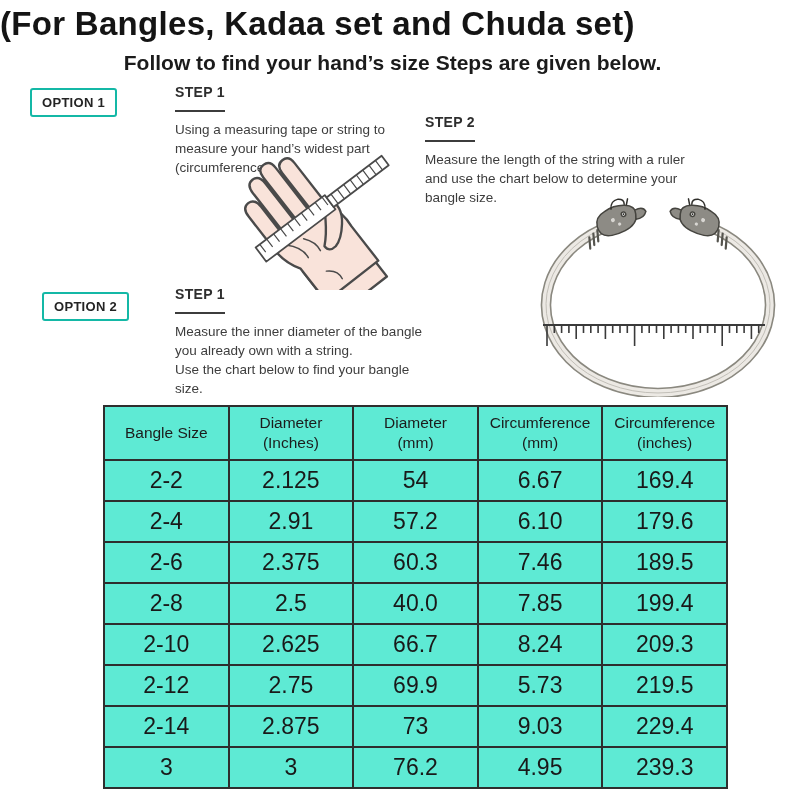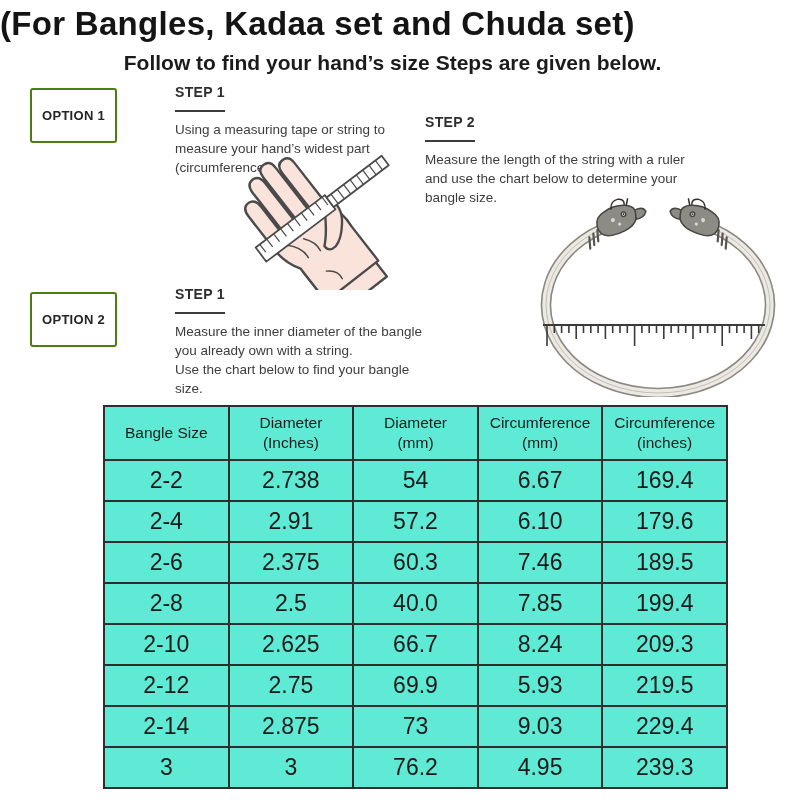--- a/index.html
+++ b/index.html
@@ -9,25 +9,25 @@
   }
   .title{
     position:absolute;top:5px;left:0;width:100%;text-align:left;
     font-size:33px;font-weight:600;color:#141414;letter-spacing:.3px;
   }
   .subtitle{
     position:absolute;top:51px;left:0;width:100%;text-align:center;
     font-size:21px;font-weight:600;color:#1b1b1b;
   }
   .opt-box{
-    position:absolute;border:2px solid #4d7c0f;border-radius:3px;background:#fff;
-    padding:18px 10px;font-size:13px;font-weight:bold;color:#242424;letter-spacing:.3px;
+    position:absolute;border:2px solid #14b8a6;border-radius:3px;background:#fff;
+    padding:5px 10px;font-size:13px;font-weight:bold;color:#242424;letter-spacing:.3px;
   }
   #opt1{left:30px;top:88px;}
-  #opt2{left:30px;top:292px;}
+  #opt2{left:42px;top:292px;}
   .step{position:absolute;}
   .step-heading{
     display:inline-block;font-size:14px;font-weight:bold;color:#2e2e2e;
     border-bottom:2px solid #3c3c3c;padding-bottom:10px;letter-spacing:.3px;
   }
   .step-text{
     margin-top:8px;font-size:13.5px;line-height:1.42;color:#3d3d3d;white-space:pre-line;
   }
   #step1a{left:175px;top:83px;width:340px;}
   #step2 {left:425px;top:113px;width:350px;}
@@ -155,21 +155,21 @@
 (mm)</th>
           <th>Circumference
 (mm)</th>
           <th>Circumference
 (inches)</th>
         </tr>
     </thead>
     <tbody>
         <tr>
           <td>2-2</td>
-          <td>2.738</td>
+          <td>2.125</td>
           <td>54</td>
           <td>6.67</td>
           <td>169.4</td>
         </tr>
         <tr>
           <td>2-4</td>
           <td>2.91</td>
           <td>57.2</td>
           <td>6.10</td>
           <td>179.6</td>
@@ -192,21 +192,21 @@
           <td>2-10</td>
           <td>2.625</td>
           <td>66.7</td>
           <td>8.24</td>
           <td>209.3</td>
         </tr>
         <tr>
           <td>2-12</td>
           <td>2.75</td>
           <td>69.9</td>
-          <td>5.93</td>
+          <td>5.73</td>
           <td>219.5</td>
         </tr>
         <tr>
           <td>2-14</td>
           <td>2.875</td>
           <td>73</td>
           <td>9.03</td>
           <td>229.4</td>
         </tr>
         <tr>

